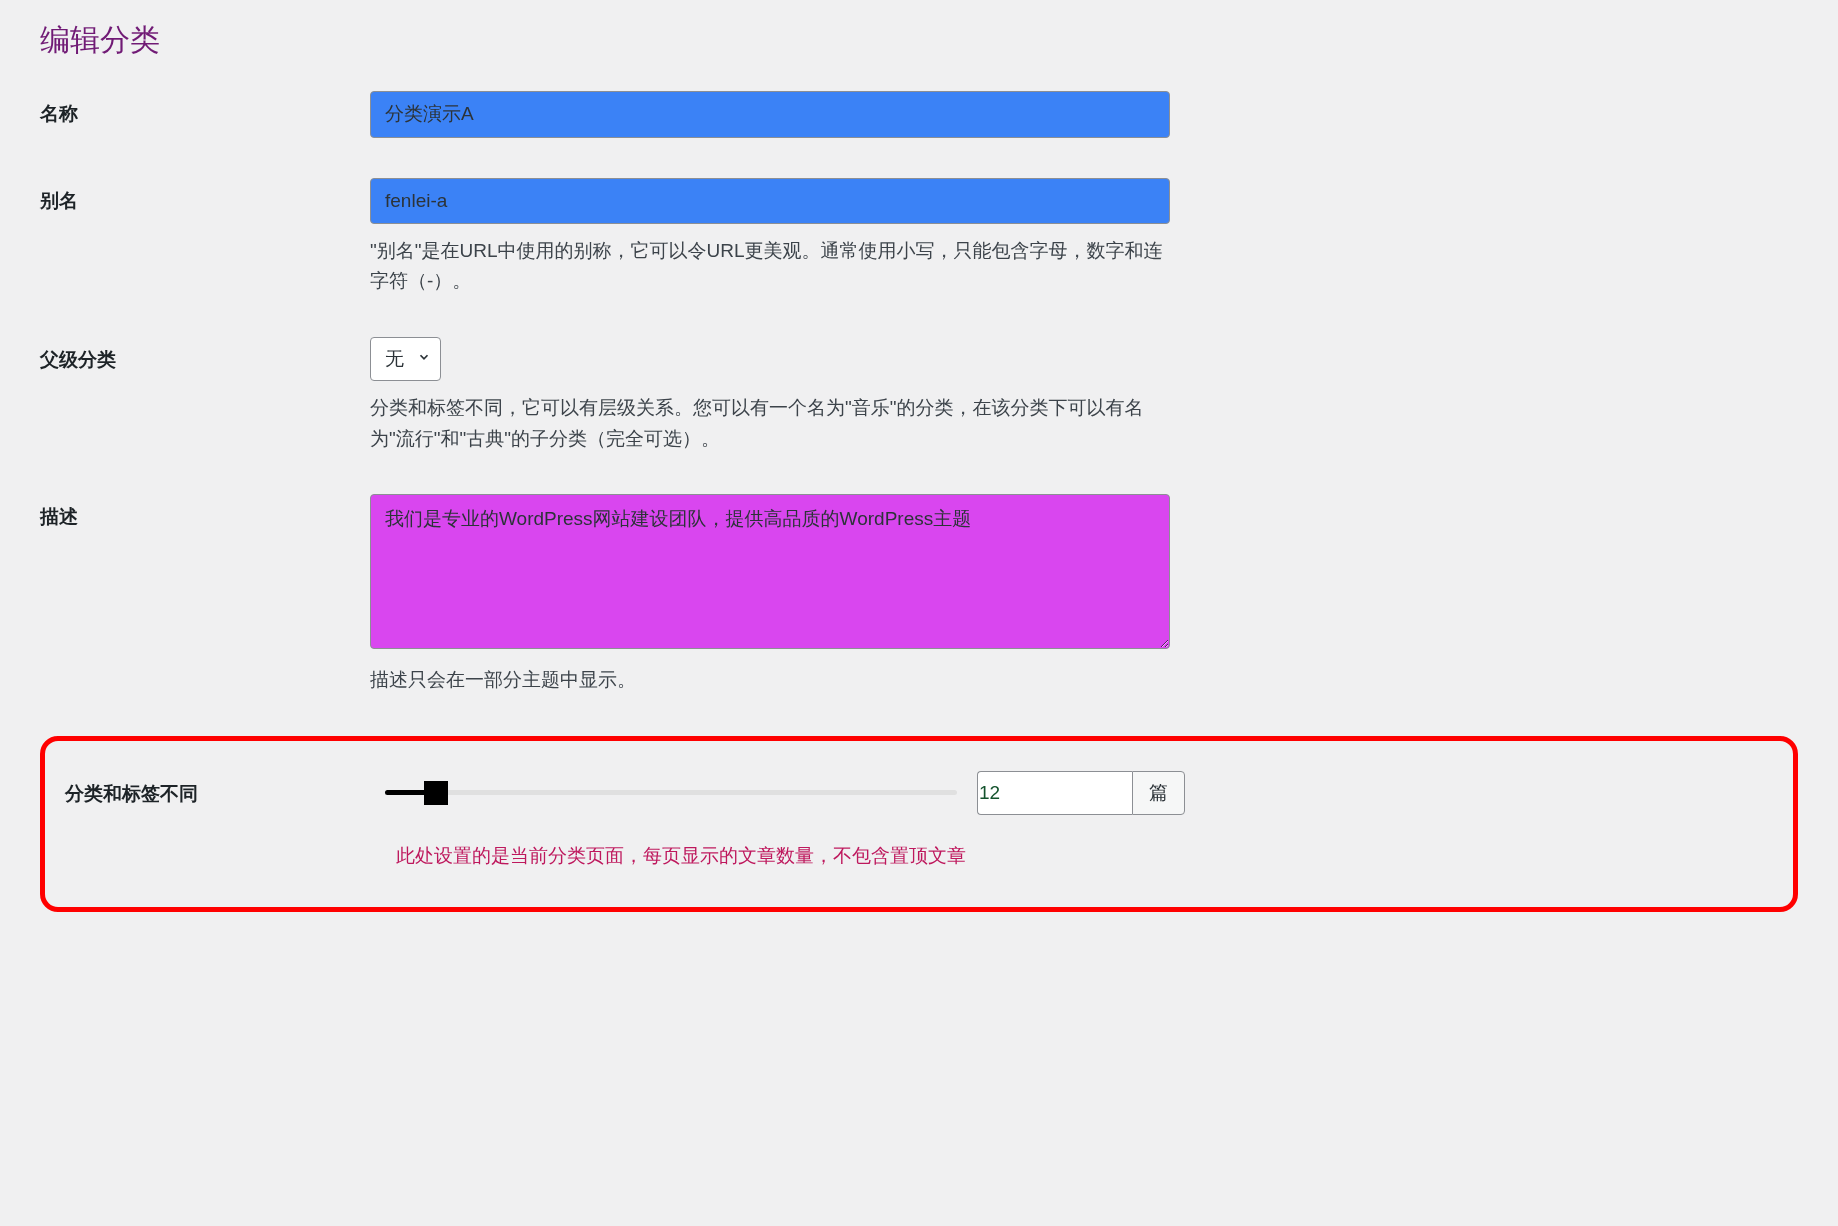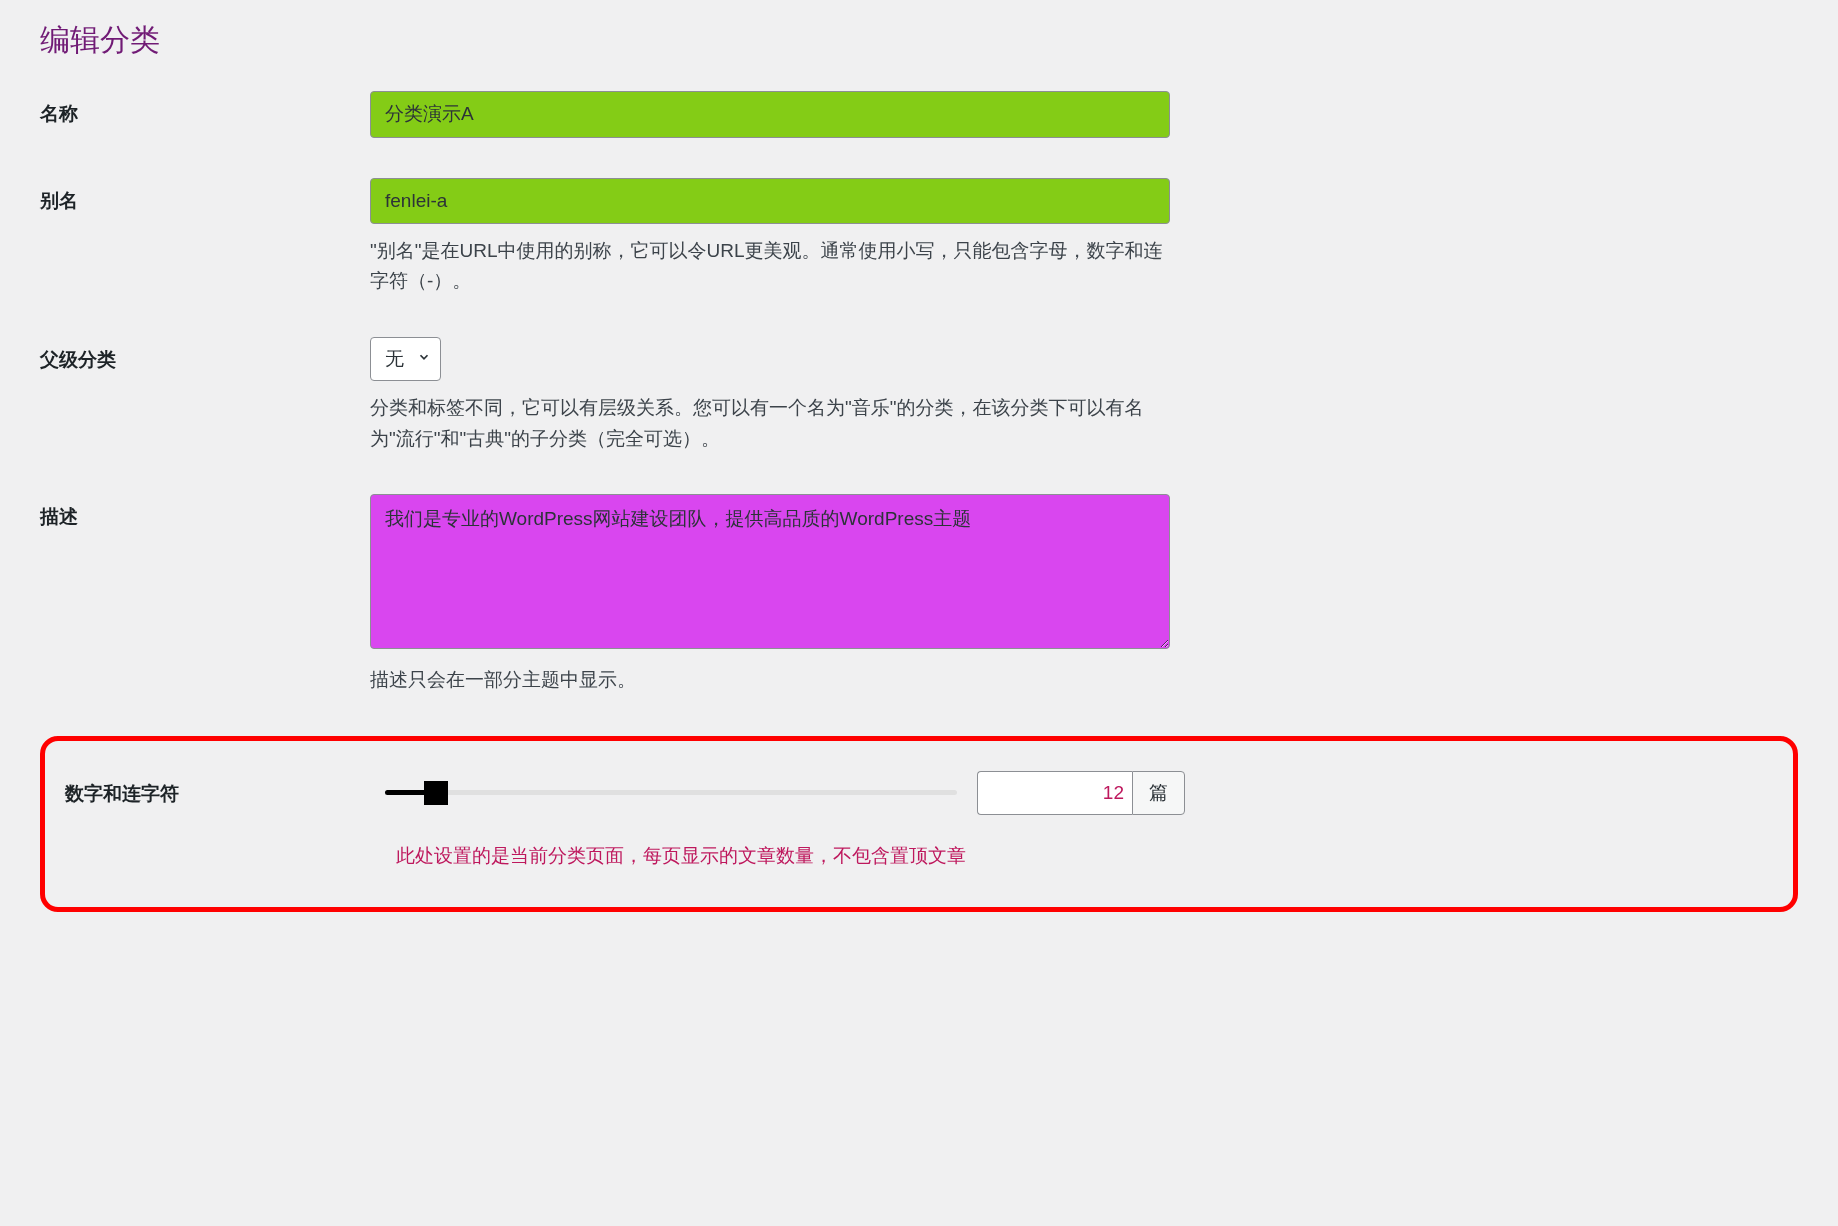--- a/index.html
+++ b/index.html
@@ -34,21 +34,21 @@
     .form-field {
       flex: 1;
       max-width: 800px;
     }
     .text-input {
       width: 100%;
       padding: 8px 14px;
       font-size: 19px;
       border: 1px solid #8c8f94;
       border-radius: 4px;
-      background: #84cc16;
+      background: #3b82f6;
       color: #2c3338;
       line-height: 1.5;
     }
     .help-text {
       margin-top: 12px;
       font-size: 19px;
       color: #3c434a;
       line-height: 1.6;
     }
     .select-wrapper {
@@ -135,28 +135,28 @@
       height: 24px;
       background: #000;
       cursor: pointer;
     }
     .number-input-group {
       display: flex;
       align-items: stretch;
     }
     .number-input {
       width: 155px;
-      padding: 8px 8px;
-      font-size: 19px;
-      text-align: right;
+      padding: 8px 1px;
+      font-size: 19px;
+      text-align: left;
       border: 1px solid #8c8f94;
       border-right: none;
       border-radius: 4px 0 0 4px;
       background: #fff;
-      color: #be185d;
+      color: #14532d;
     }
     .number-suffix {
       padding: 8px 16px;
       font-size: 19px;
       border: 1px solid #8c8f94;
       border-radius: 0 4px 4px 0;
       background: #f6f7f7;
       color: #2c3338;
       display: flex;
       align-items: center;
@@ -208,21 +208,21 @@
 <div class="form-row">
   <div class="form-label">描述</div>
   <div class="form-field">
     <textarea class="textarea-input" style="">我们是专业的WordPress网站建设团队，提供高品质的WordPress主题</textarea>
     <div class="help-text">描述只会在一部分主题中显示。</div>
   </div>
 </div>
 
 <div class="highlighted-section">
   <div class="form-row">
-    <div class="form-label">数字和连字符</div>
+    <div class="form-label">分类和标签不同</div>
     <div class="form-field">
       <div class="slider-row">
         <div class="slider-container">
           <div class="slider-track">
             <div class="slider-fill"></div>
           </div>
           <div class="slider-thumb"></div>
         </div>
         <div class="number-input-group">
           <input type="text" class="number-input" value="12" style="">

